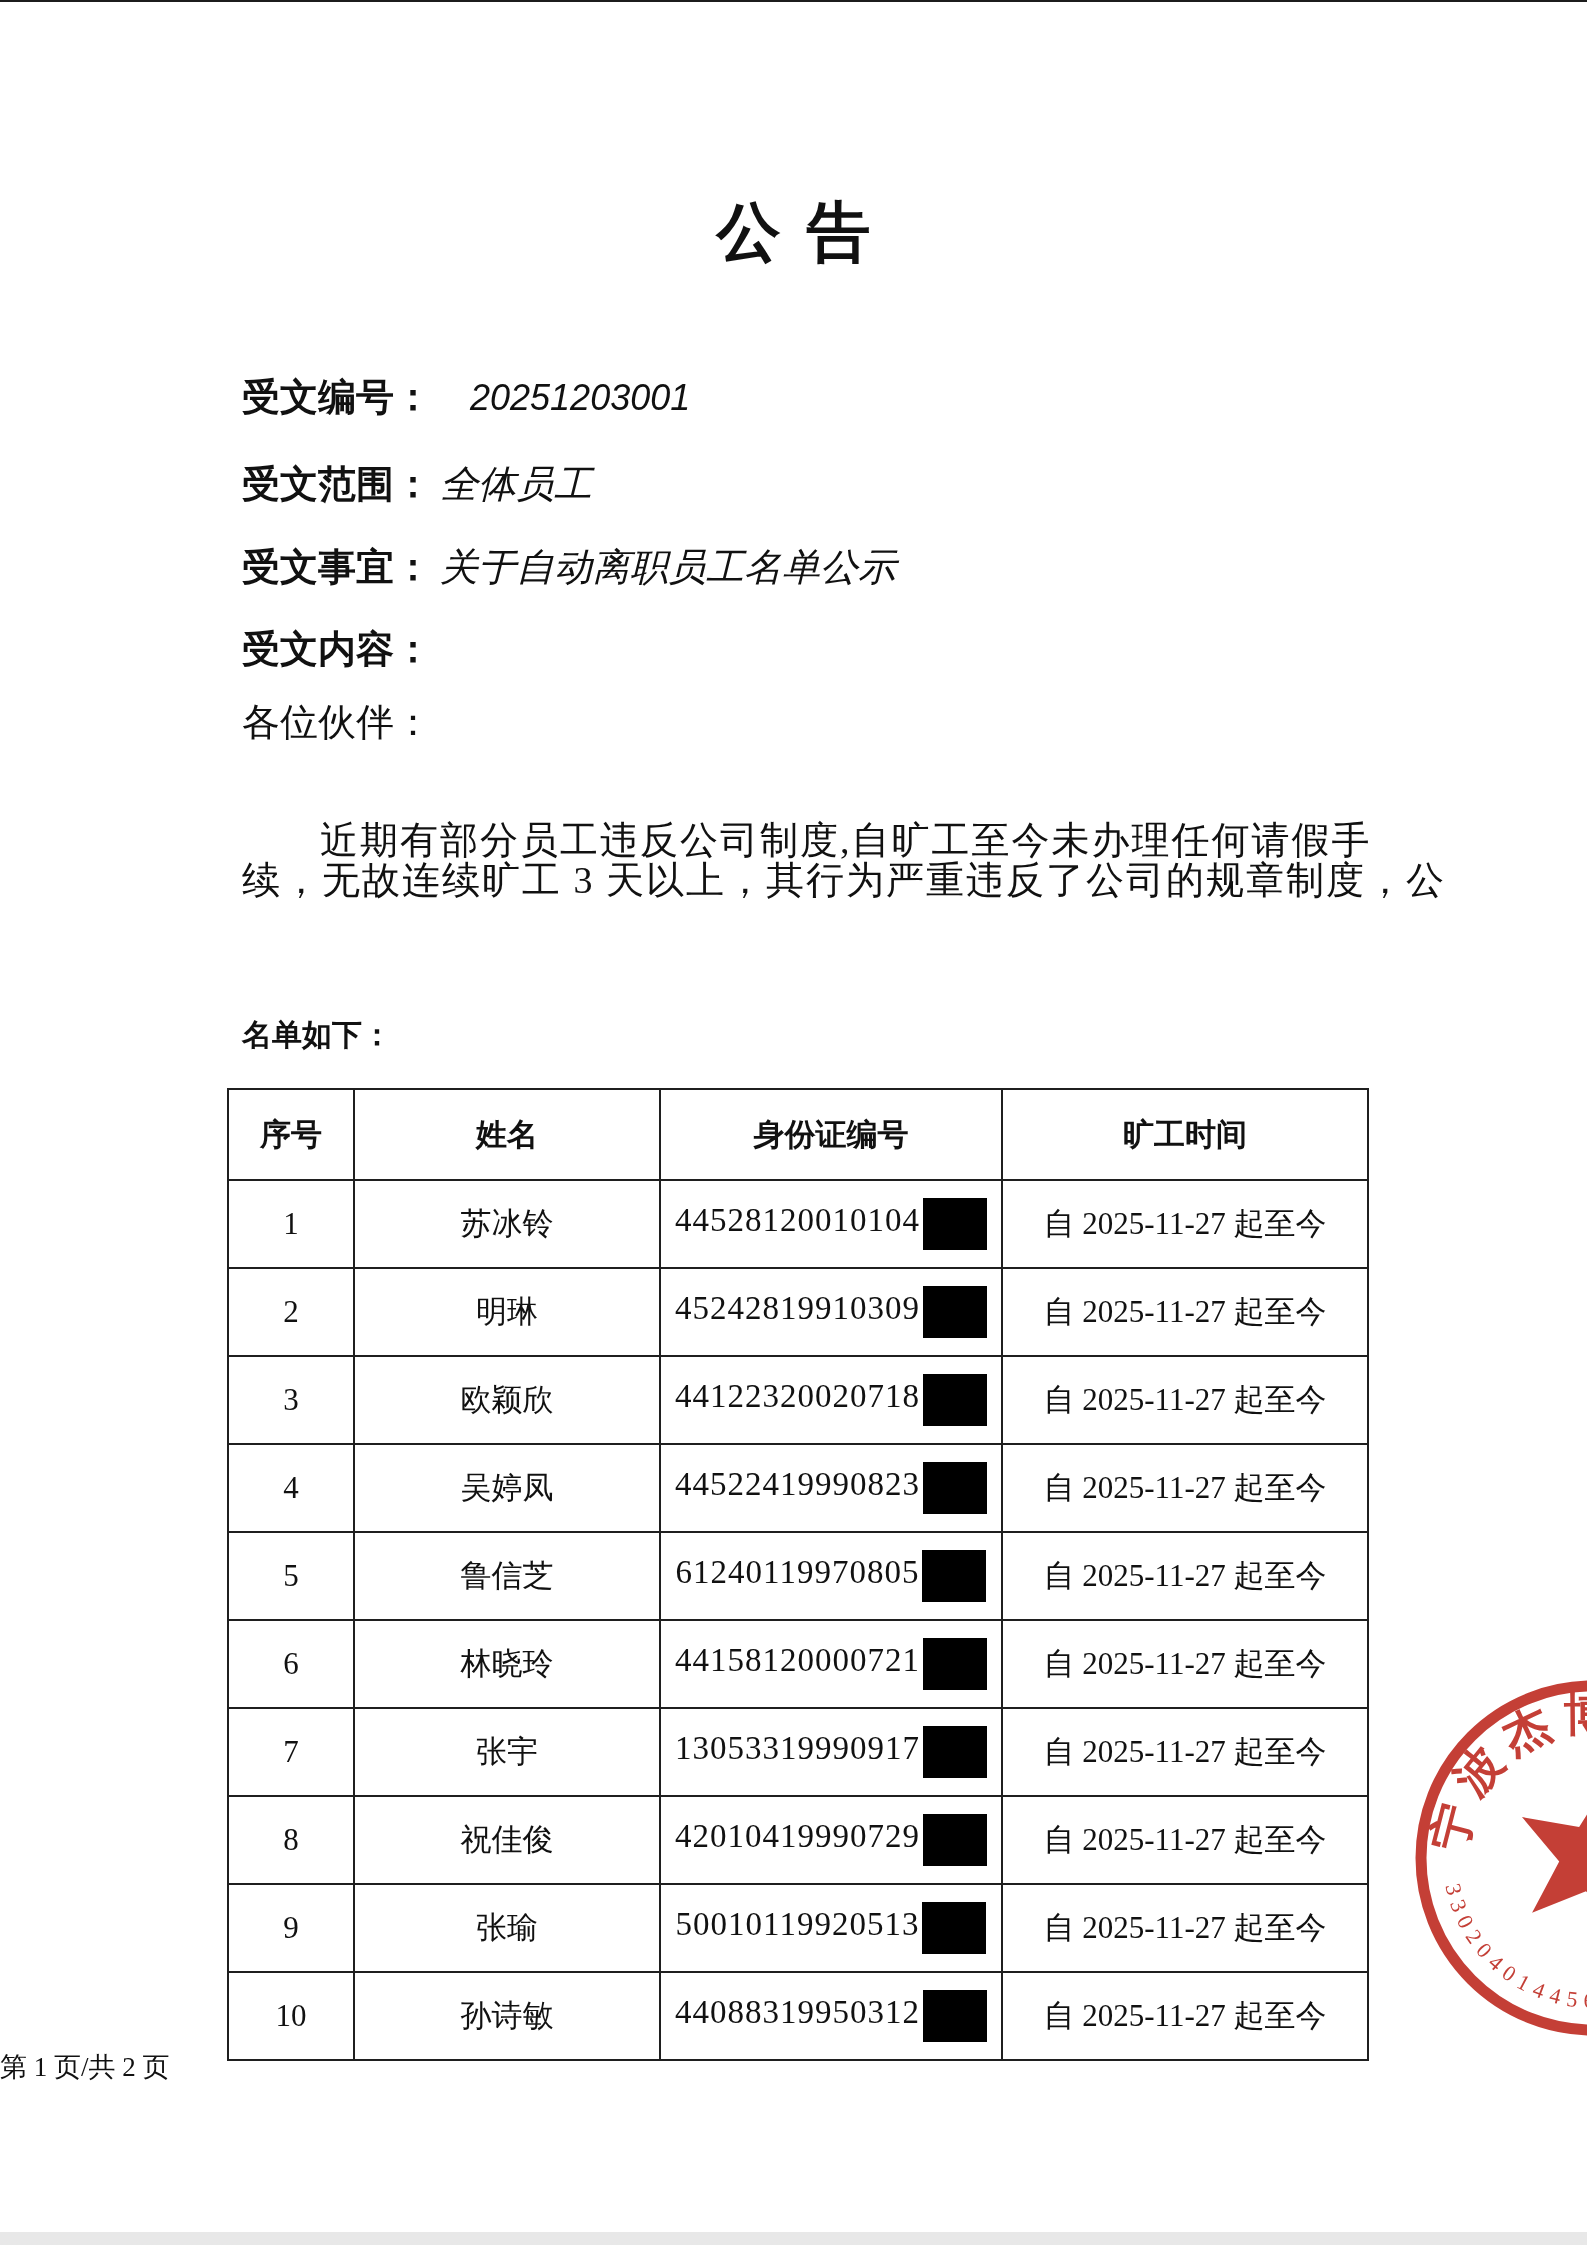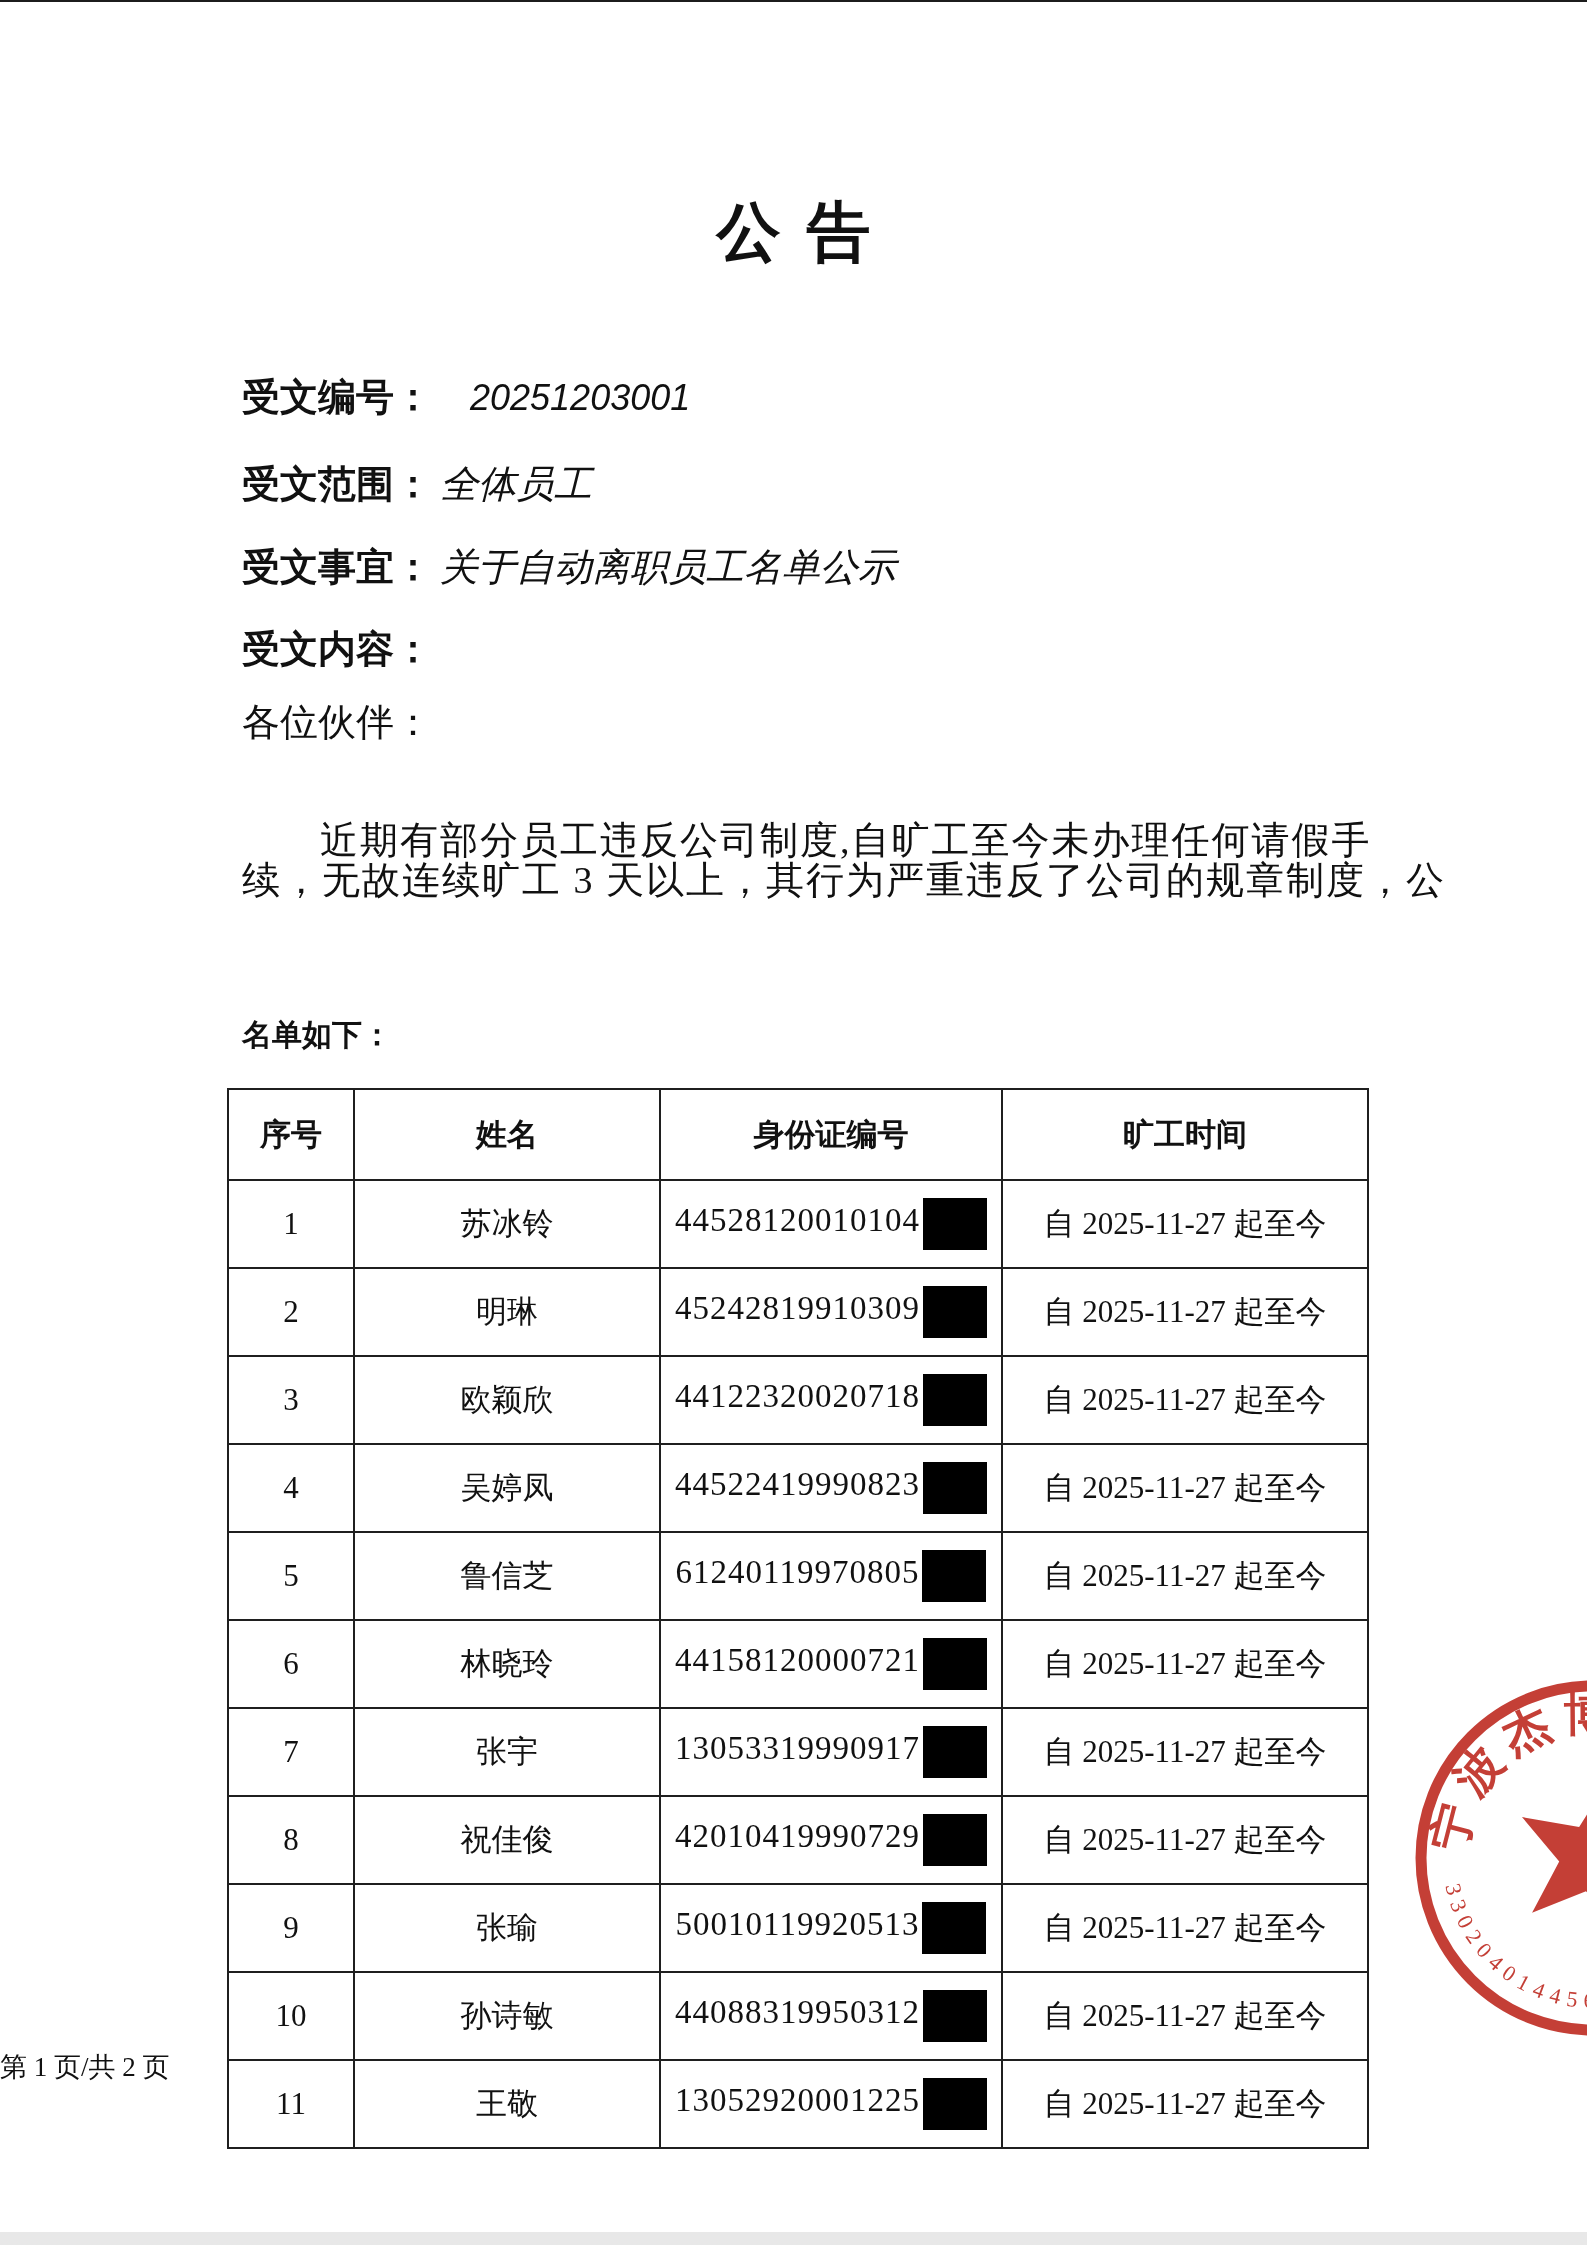--- a/index.html
+++ b/index.html
@@ -158,26 +158,20 @@
           <td>张瑜</td>
           <td><span class="id-digits">50010119920513</span><span class="redaction"></span></td>
           <td>自 2025-11-27 起至今</td>
         </tr>
         <tr>
           <td>10</td>
           <td>孙诗敏</td>
           <td><span class="id-digits">44088319950312</span><span class="redaction"></span></td>
           <td>自 2025-11-27 起至今</td>
         </tr>
-        <tr>
-          <td>11</td>
-          <td>王敬</td>
-          <td><span class="id-digits">13052920001225</span><span class="redaction"></span></td>
-          <td>自 2025-11-27 起至今</td>
-        </tr>
       </tbody>
   </table>
 
   <svg class="stamp" viewBox="0 0 380 380" aria-hidden="true">
     <defs>
       <path id="arcTop" d="M 62 190 A 128 128 0 0 1 318 190"></path>
       <path id="arcBottom" d="M 40 190 A 150 150 0 0 0 340 190"></path>
     </defs>
     <circle cx="190" cy="190" r="172" fill="none" stroke="var(--stamp-color,#bf2f26)" stroke-width="11"></circle>
     <polygon fill="var(--stamp-color,#bf2f26)" transform="rotate(12 190 190)" points="190,108 210,162.5 268,164.7 222.3,200.5 238.2,256.3 190,224 141.8,256.3 157.7,200.5 112,164.7 170,162.5"></polygon>

